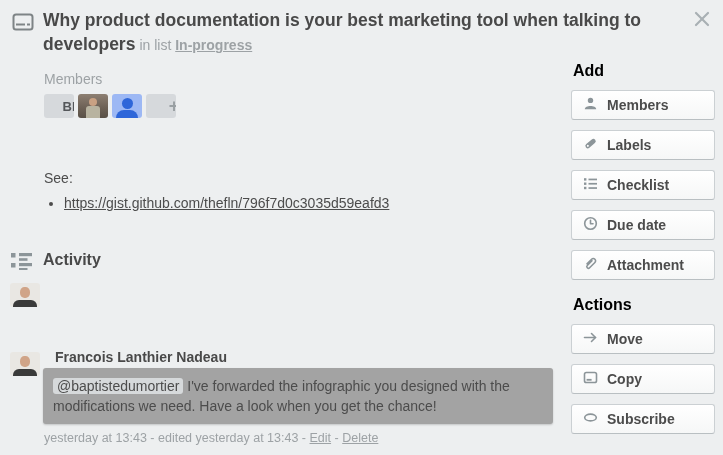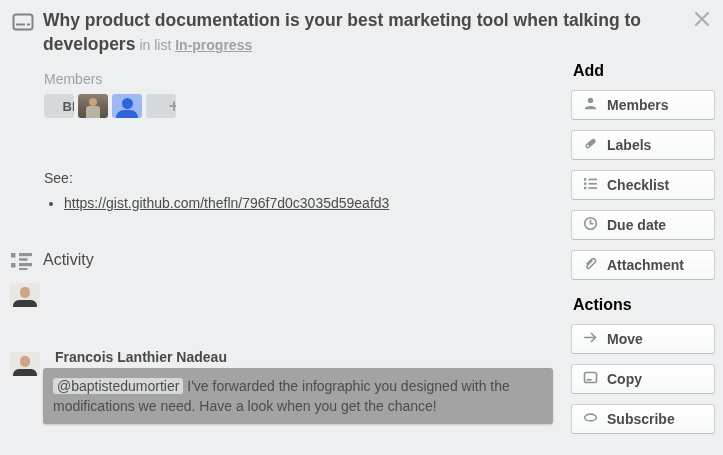--- a/index.html
+++ b/index.html
@@ -36,21 +36,21 @@
   .avatar-face::before { content:""; position:absolute; left:10px; top:4px; width:10px; height:11px; border-radius:45%; background:#d0a488; }
   .avatar-face::after { content:""; position:absolute; left:3px; top:17px; width:24px; height:13px; border-radius:6px 6px 0 0; background:#3a3a3a; }
 
   .desc-row { position:absolute; left:44px; top:147px; font-size:14px; color:#9da2a5; }
   .desc-row a { color:#9da2a5; text-decoration:underline; margin-left:8px; cursor:pointer; }
   .see-text { position:absolute; left:44px; top:170px; font-size:14px; color:#4c4c4c; }
   .desc-list { position:absolute; left:64px; top:195px; font-size:14px; color:#4c4c4c; list-style:disc; }
   .desc-list a { color:#4c4c4c; text-decoration:underline; }
 
   .activity-icon { position:absolute; left:11px; top:252px; }
-  .activity-heading { position:absolute; left:43px; top:251px; font-size:16px; font-weight:normal; color:#494949; }
+  .activity-heading { position:absolute; left:43px; top:251px; font-size:16px; font-weight:bold; color:#494949; }
 
   .comment-input-avatar { position:absolute; left:10px; top:283px; }
   .comment-input { position:absolute; left:45px; top:283px; width:508px; height:33px;
     border:1px solid #cdd2d5; border-radius:3px; background:#fff; padding:8px 10px;
     font-family:"Liberation Sans", sans-serif; font-size:14px; color:#4c4c4c; resize:vertical;
     box-shadow:0 1px 1px rgba(0,0,0,0.06); }
   .comment-input::placeholder { color:#a8b0b5; }
 
   .comment-avatar { position:absolute; left:10px; top:352px; }
   .comment-author { position:absolute; left:55px; top:349px; font-size:14px; font-weight:bold; color:#494949; }
@@ -115,20 +115,21 @@
       <rect class="icf" x="8" y="16" width="8.5" height="2"></rect>
     </svg>
   </span>
   <div class="activity-heading">Activity</div>
 
   <div class="avatar avatar-face comment-input-avatar"></div>
 
   <div class="avatar avatar-face comment-avatar"></div>
   <div class="comment-author">Francois Lanthier Nadeau</div>
   <div class="comment-bubble"><span class="mention">@baptistedumortier</span> <span>I've forwarded the infographic you designed with the modifications we need. Have a look when you get the chance!</span></div>
+  <div class="comment-meta"><span>yesterday at 13:43</span> <span>-</span> <span>edited yesterday at 13:43</span> <span>-</span> <a>Edit</a> <span>-</span> <a>Delete</a></div>
 
   <div class="sidebar">
     <div class="sb-heading">Add</div>
 
     <div class="sb-btn">
       <span>
         <svg width="15" height="15" viewBox="0 0 15 15">
           <circle class="icf" cx="7.5" cy="4.4" r="2.7"></circle>
           <path class="icf" d="M1.8 13.2 c0-4.2 11.4-4.2 11.4 0 z"></path>
         </svg>

